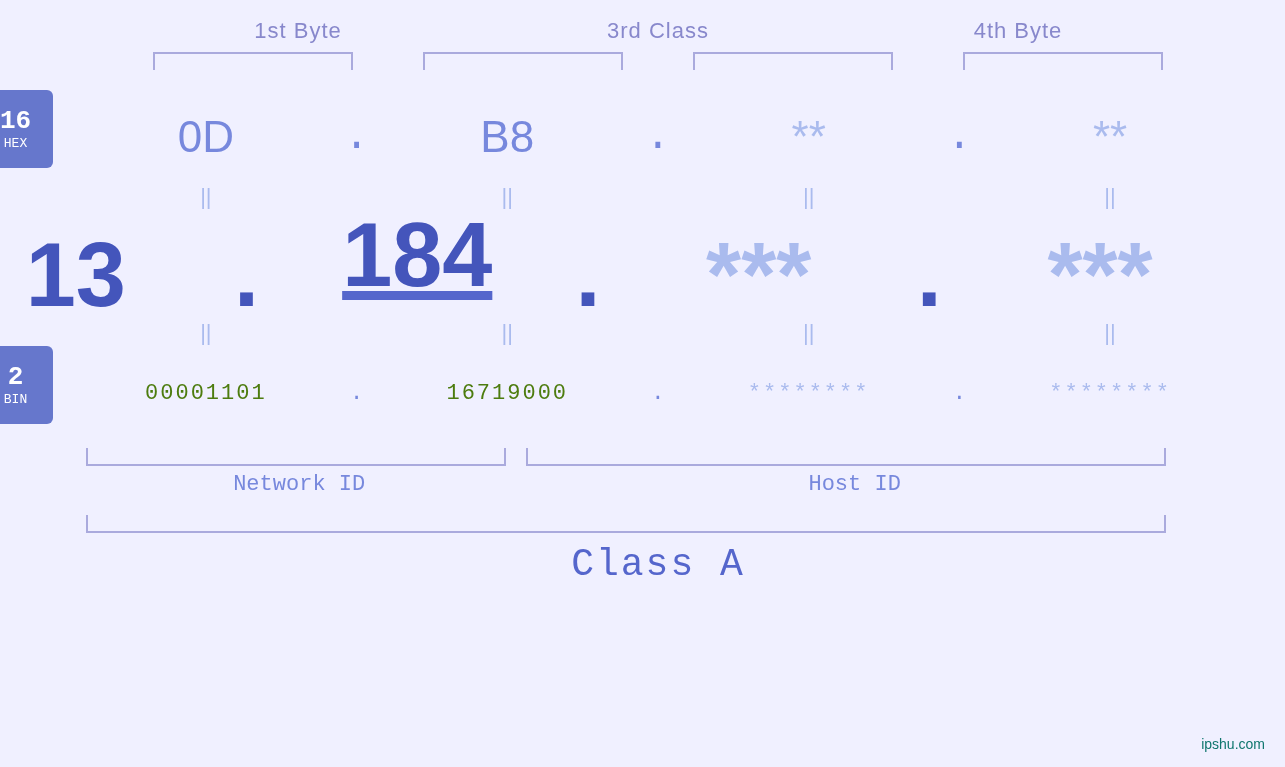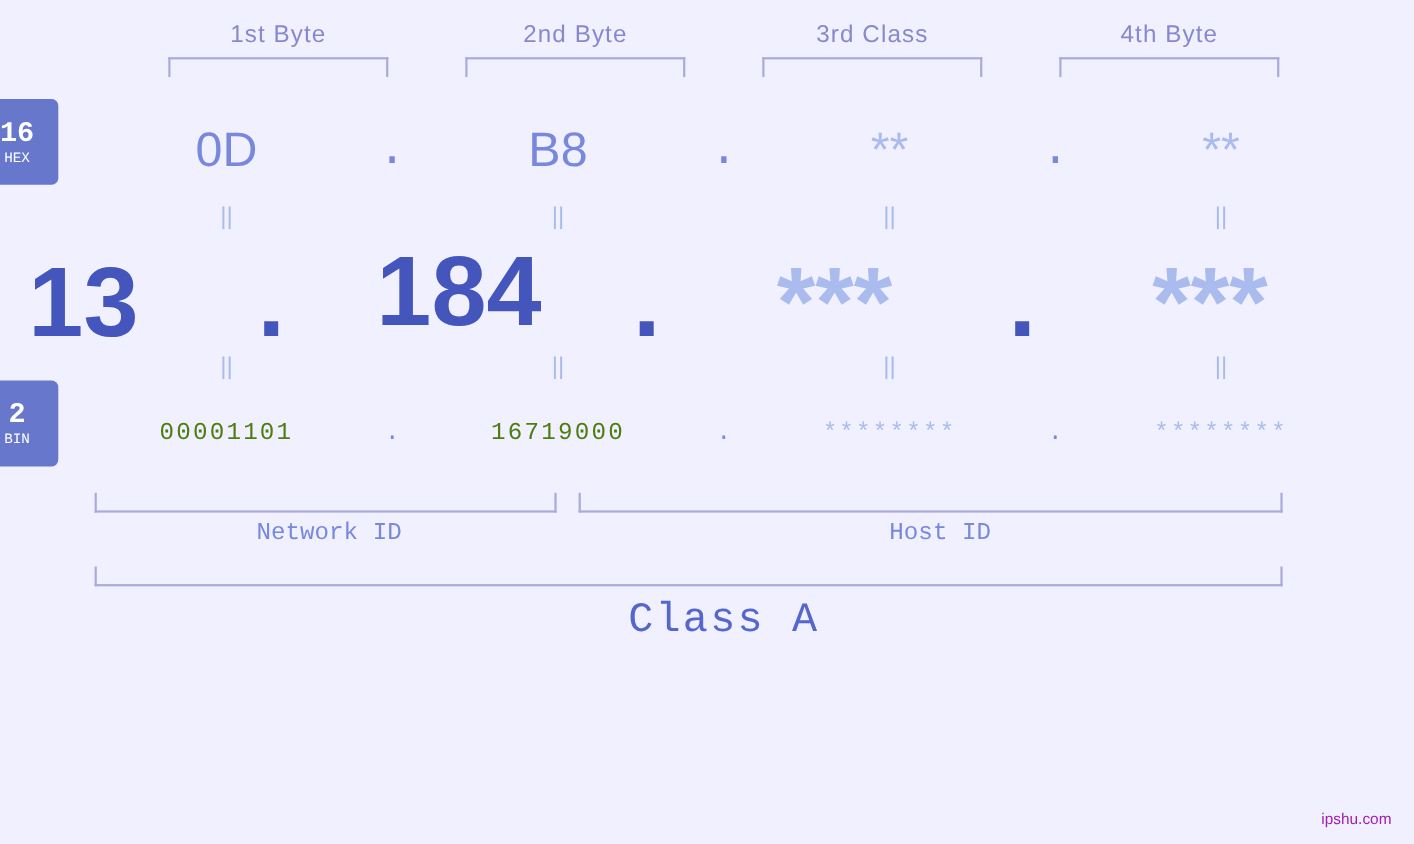--- a/index.html
+++ b/index.html
@@ -191,21 +191,21 @@
       font-size: 38px;
       font-family: 'Courier New', Courier, monospace;
       margin-top: 10px;
       letter-spacing: 2px;
     }
 
     .watermark {
       position: absolute;
       bottom: 15px;
       right: 20px;
-      color: #a21caf;
+      color: #0f766e;
       font-size: 14px;
       font-family: Arial, sans-serif;
     }
 
     .badge-row {
       display: flex;
       align-items: center;
       width: 1285px;
     }
 
@@ -243,21 +243,20 @@
       color: #aabbee;
     }
   </style>
 </head>
 <body>
 
 <div class="container">
 
   <div class="byte-headers">
     <div class="byte-header">1st Byte</div>
-    <div class="byte-header">2nd Byte</div>
     <div class="byte-header">3rd Class</div>
     <div class="byte-header">4th Byte</div>
   </div>
 
   <div class="bracket-row">
     <div class="bracket"></div>
     <div class="bracket"></div>
     <div class="bracket"></div>
     <div class="bracket"></div>
   </div>
@@ -316,21 +315,21 @@
   </div>
 
   <div class="badge-row" style="align-items:center;">
     <div class="values-area" style="align-items:flex-end;">
       <div class="cell" style="height:110px;align-items:flex-end;">
         <span class="dec-val">13</span>
       </div>
       <div class="dot-cell" style="height:110px;align-items:flex-end;">
         <span class="dec-dot">.</span>
       </div>
-      <div class="cell" style="height:110px;align-items:center;">
+      <div class="cell" style="height:110px;align-items:flex-start;text-decoration:underline;">
         <span class="dec-val">184</span>
       </div>
       <div class="dot-cell" style="height:110px;align-items:flex-end;">
         <span class="dec-dot">.</span>
       </div>
       <div class="cell" style="height:110px;align-items:flex-end;">
         <span class="dec-val masked">***</span>
       </div>
       <div class="dot-cell" style="height:110px;align-items:flex-end;">
         <span class="dec-dot">.</span>

